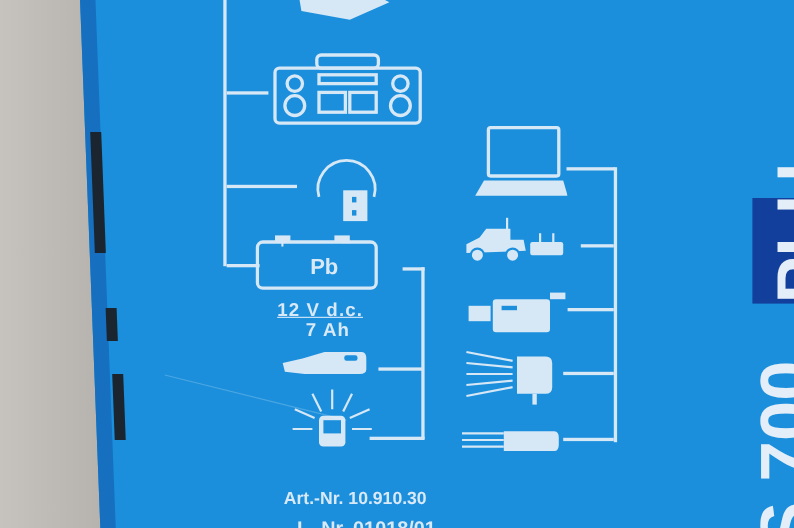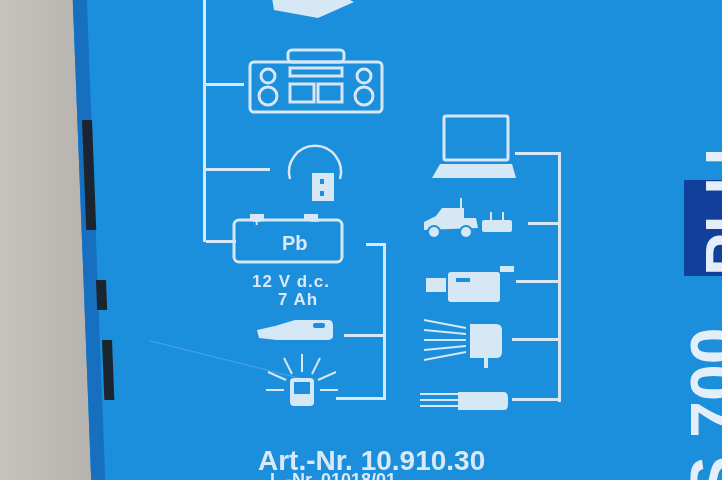--- a/index.html
+++ b/index.html
@@ -63,21 +63,21 @@
 <div class="ico" style="left:232px;top:212px;">
   <svg width="114" height="54">
     <rect x="18" y="2" width="14" height="6" fill="#d6e7f6"></rect>
       <rect x="72" y="2" width="14" height="6" fill="#d6e7f6"></rect>
     <rect x="2" y="8" width="108" height="42" rx="5" fill="none" stroke="#d6e7f6" stroke-width="3"></rect>
   </svg>
 </div>
 <div class="txt" style="left:252px;top:212px;font-size:16px;">+</div>
 <div class="txt" style="left:310px;top:212px;font-size:16px;">−</div>
 <div class="txt" style="left:270px;top:232px;font-size:20px;margin-left:12px;">Pb</div>
-<div class="txt" style="left:252px;top:272px;font-size:17px;letter-spacing:1px;">12 V d.c.</div>
+<div class="txt" style="left:252px;top:272px;font-size:17px;letter-spacing:1px;text-decoration:underline;">12 V d.c.</div>
 <div class="txt" style="left:262px;top:290px;font-size:17px;letter-spacing:1px;margin-left:16px;">7 Ah</div>
 
 <div class="line" style="left:366px;top:243px;width:20px;height:3px;"></div>
 <div class="line" style="left:383px;top:243px;width:3px;height:156px;"></div>
 <div class="line" style="left:344px;top:334px;width:40px;height:3px;"></div>
 <div class="line" style="left:336px;top:397px;width:50px;height:3px;"></div>
 
 <div class="ico" style="left:255px;top:318px;">
   <svg width="80" height="26">
       <path d="M2 12 L20 8 L40 2 L74 2 Q78 2 78 8 L78 18 Q78 22 72 22 L22 22 L4 20 Z" fill="#d6e7f6"></path>
@@ -148,20 +148,20 @@
 
 <div class="ico" style="left:418px;top:390px;">
   <svg width="92" height="22" stroke="#d6e7f6" stroke-width="2">
     <line x1="2" y1="4" x2="40" y2="4"></line>
       <line x1="2" y1="10" x2="40" y2="10"></line>
       <line x1="2" y1="16" x2="40" y2="16"></line>
     <path d="M40 2 L86 2 Q90 2 90 8 L90 14 Q90 20 86 20 L40 20 Z" fill="#d6e7f6" stroke="none"></path>
   </svg>
 </div>
 
-<div class="txt" style="left:258px;top:445px;font-size:28px;">Art.-Nr. 10.910.30</div>
+<div class="txt" style="left:258px;top:445px;font-size:16px;">Art.-Nr. 10.910.30</div>
 <div class="txt" style="left:270px;top:470px;font-size:18px;">L.-Nr. 01018/01</div>
 
 <div class="brand-box"></div>
 <div class="vert" style="left:676px;top:500px;">S 700</div>
 <div class="vert" style="left:692px;top:276px;font-size:64px;">PLU</div>
 
 <div class="tape"></div>
 
 </body></html>

